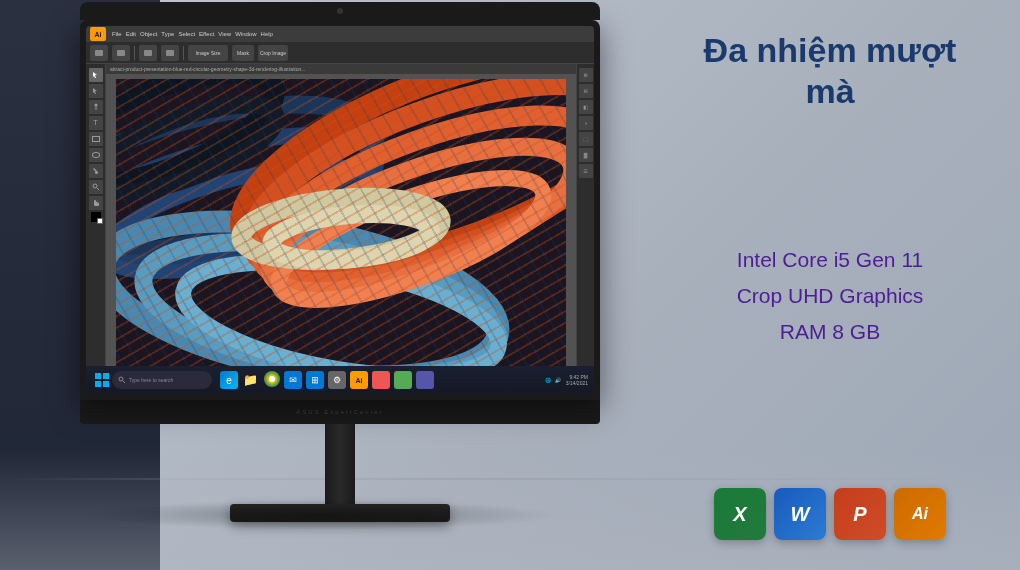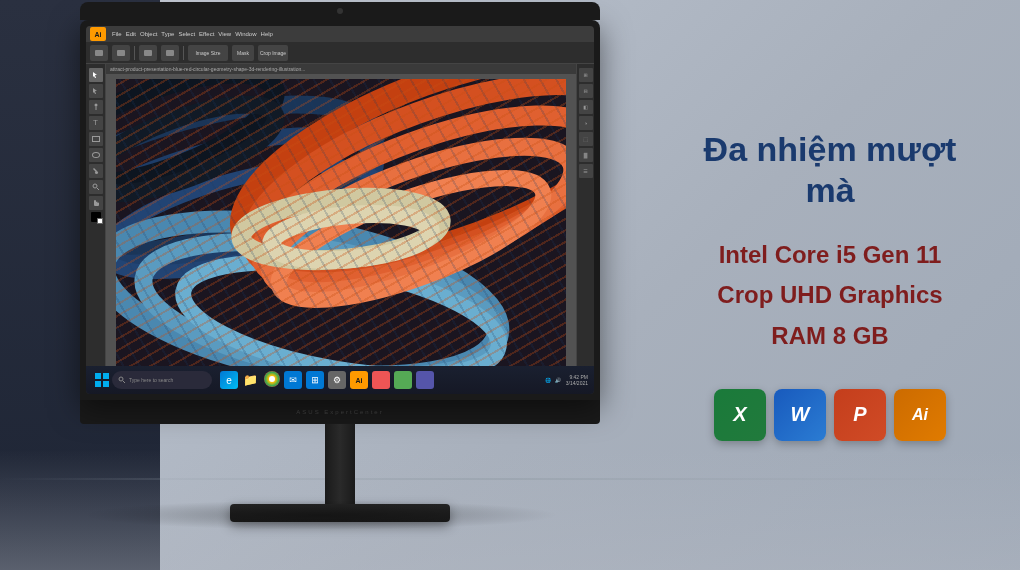--- a/index.html
+++ b/index.html
@@ -323,42 +323,42 @@
 
     
     .right-panel {
       position: absolute;
       right: 0;
       top: 0;
       width: 380px;
       height: 570px;
       display: flex;
       flex-direction: column;
-      justify-content: center;
+      justify-content: space-between;
       padding: 30px 40px;
     }
 
     .headline {
       font-size: 34px;
       font-weight: 800;
       color: #1a3a6e;
       line-height: 1.2;
       margin-bottom: 24px;
       text-align: center;
     }
 
     .specs {
       text-align: center;
       margin-bottom: 28px;
     }
 
     .spec-line {
-      font-size: 24px;
-      font-weight: 700;
-      color: #7f1d1d;
+      font-size: 21px;
+      font-weight: 400;
+      color: #4c1d95;
       line-height: 1.7;
     }
 
     
     .app-icons {
       display: flex;
       justify-content: center;
       gap: 8px;
       margin-top: 4px;
     }

